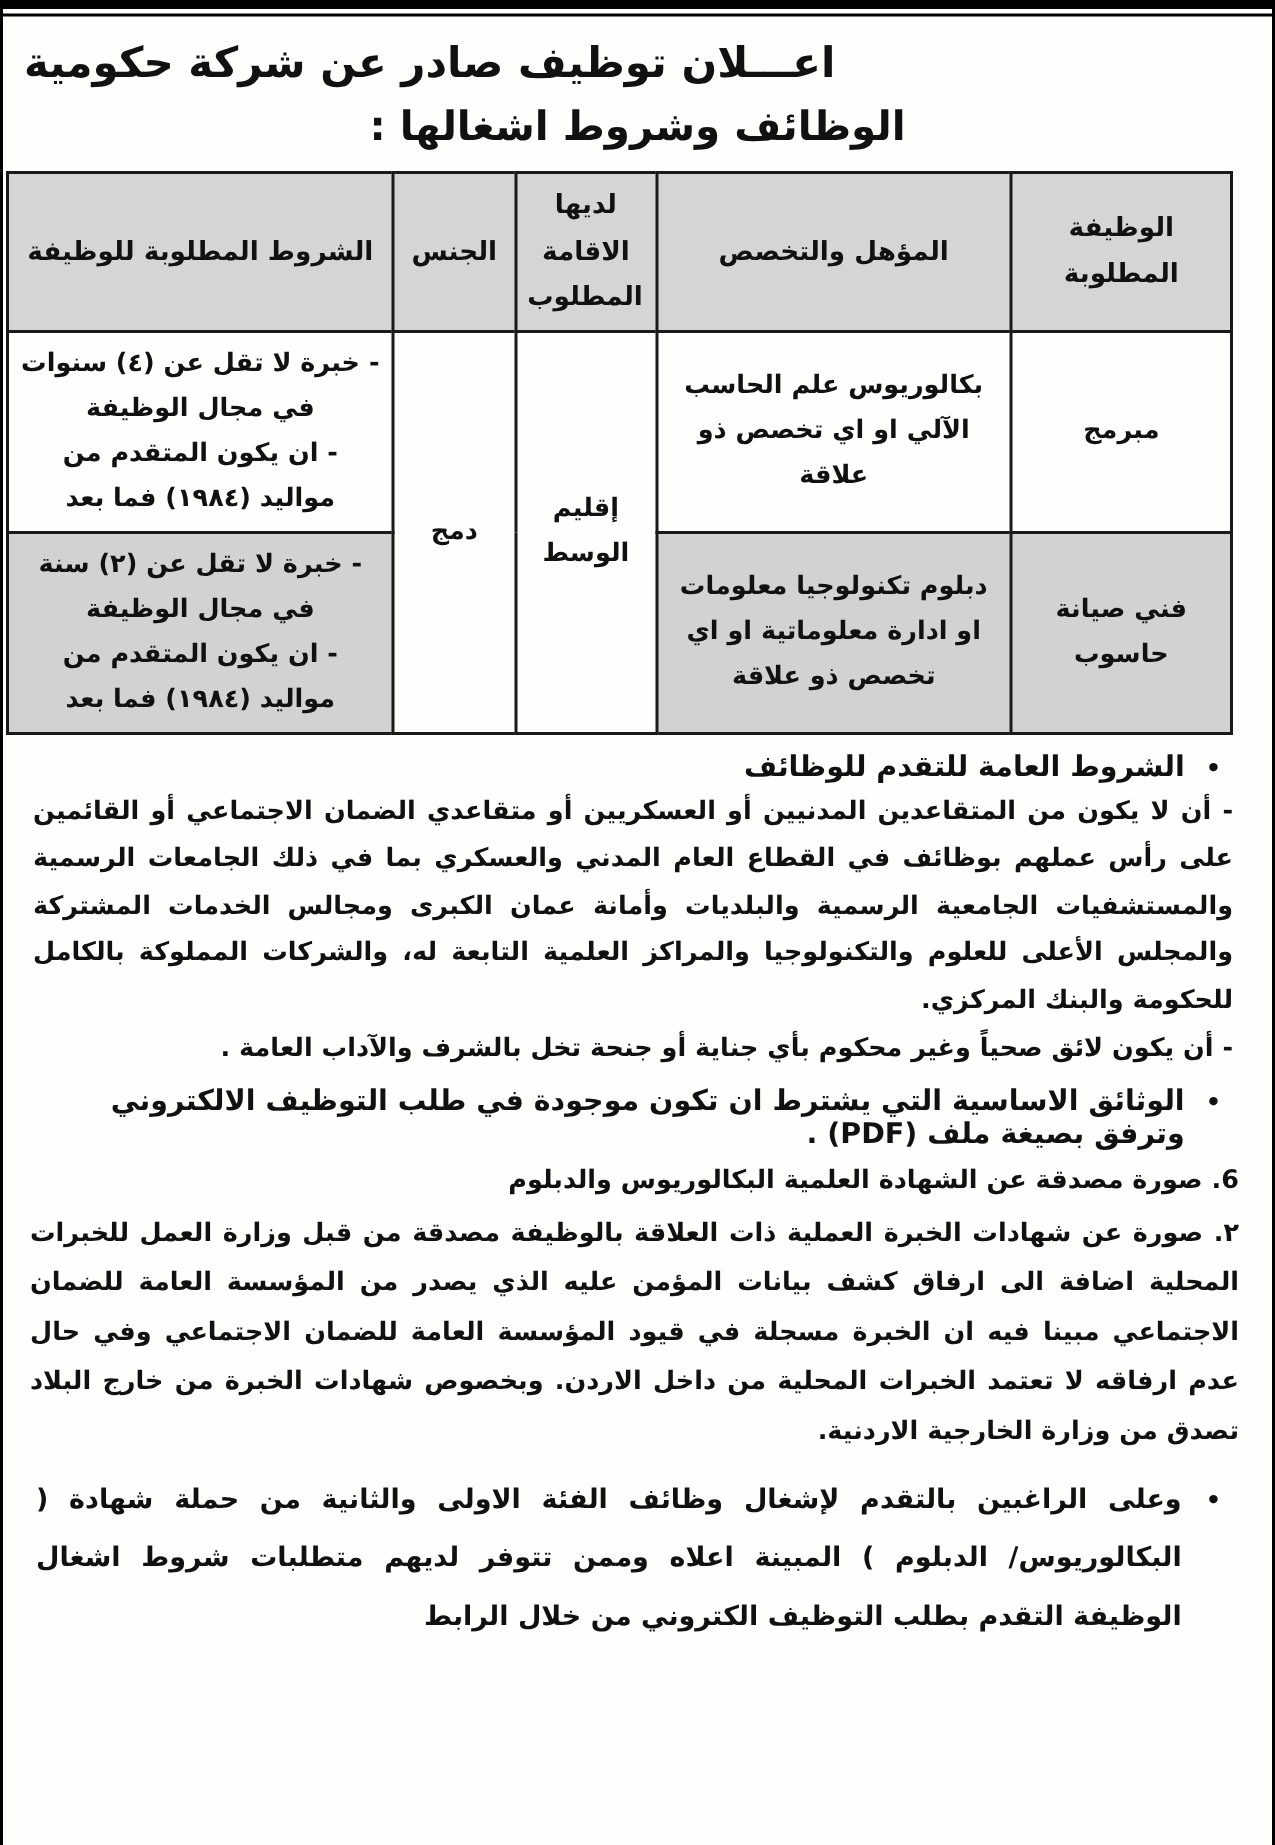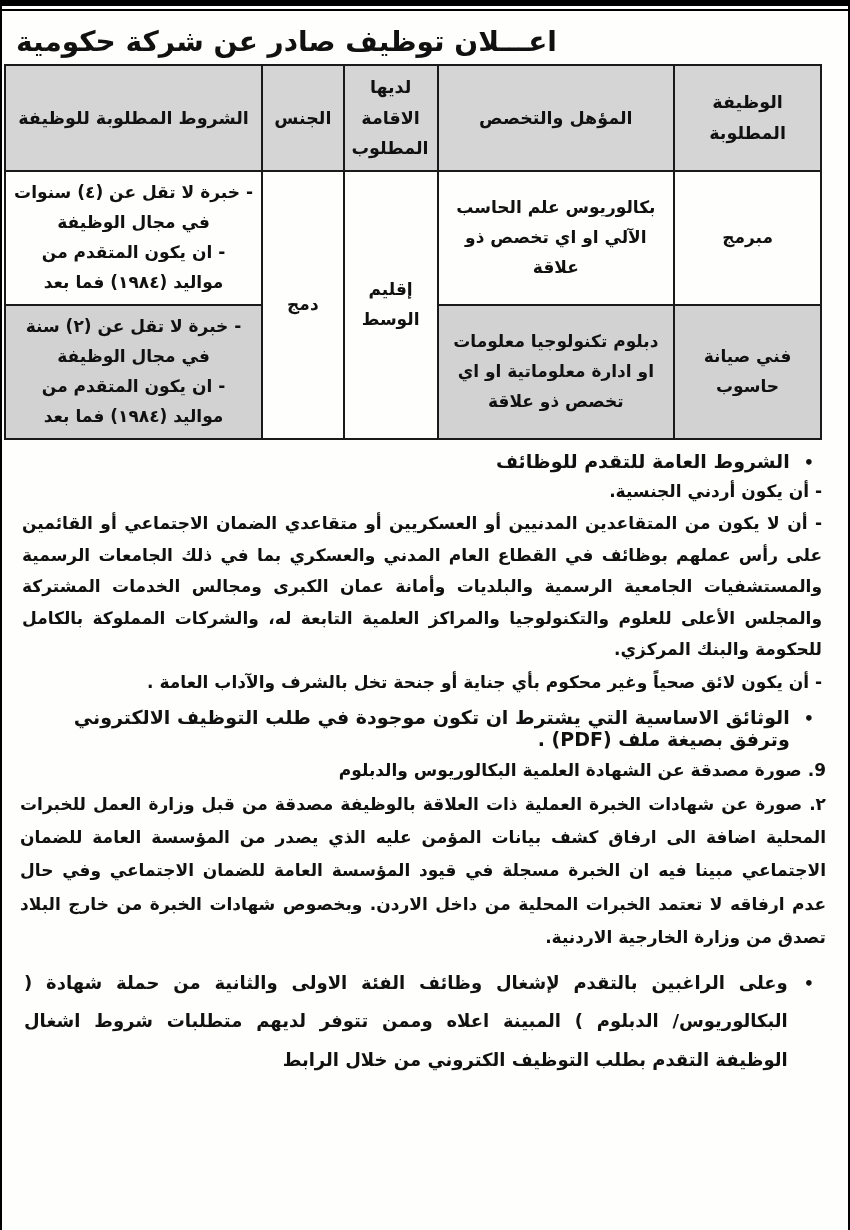--- a/index.html
+++ b/index.html
@@ -99,20 +99,21 @@
 
 <div class="page">
   <div class="rule-top-thick"></div>
   <div class="rule-top-thin"></div>
 
   <div class="content">
 
     <h1 class="main-title">اعـــلان توظيف صادر عن شركة حكومية</h1>
 
     <div class="sub-title">
+      <div>الوظائف وشروط اشغالها :</div>
     </div>
 
     <table class="jobs">
       <colgroup>
         <col style="width:18%">
         <col style="width:29%">
         <col style="width:11.5%">
         <col style="width:10%">
         <col style="width:31.5%">
       </colgroup>
@@ -145,31 +146,30 @@
           </td>
         </tr>
       </tbody>
     </table>
 
     <div class="section">
       <div class="sec-heading">
         <span class="bullet">•</span>
         <span>الشروط العامة للتقدم للوظائف</span>
       </div>
-      <div class="dash-item">- أن يكون أردني الجنسية.</div>
       <div class="dash-item">- أن لا يكون من المتقاعدين المدنيين أو العسكريين أو متقاعدي الضمان الاجتماعي أو القائمين على رأس عملهم بوظائف في القطاع العام المدني والعسكري بما في ذلك الجامعات الرسمية والمستشفيات الجامعية الرسمية والبلديات وأمانة عمان الكبرى ومجالس الخدمات المشتركة والمجلس الأعلى للعلوم والتكنولوجيا والمراكز العلمية التابعة له، والشركات المملوكة بالكامل للحكومة والبنك المركزي.</div>
       <div class="dash-item">- أن يكون لائق صحياً وغير محكوم بأي جناية أو جنحة تخل بالشرف والآداب العامة .</div>
     </div>
 
     <div class="section">
       <div class="sec-heading">
         <span class="bullet">•</span>
         <span>الوثائق الاساسية التي يشترط ان تكون موجودة في طلب التوظيف الالكتروني وترفق بصيغة ملف (PDF) .</span>
       </div>
-      <div class="num-item">9. صورة مصدقة عن الشهادة العلمية البكالوريوس والدبلوم</div>
+      <div class="num-item">6. صورة مصدقة عن الشهادة العلمية البكالوريوس والدبلوم</div>
       <div class="num-item">٢. صورة عن شهادات الخبرة العملية ذات العلاقة بالوظيفة مصدقة من قبل وزارة العمل للخبرات المحلية اضافة الى ارفاق كشف بيانات المؤمن عليه الذي يصدر من المؤسسة العامة للضمان الاجتماعي مبينا فيه ان الخبرة مسجلة في قيود المؤسسة العامة للضمان الاجتماعي وفي حال عدم ارفاقه لا تعتمد الخبرات المحلية من داخل الاردن. وبخصوص شهادات الخبرة من خارج البلاد تصدق من وزارة الخارجية الاردنية.</div>
     </div>
 
     <div class="section">
       <div class="sec-heading">
         <span class="bullet">•</span>
         <span class="apply-text">وعلى الراغبين بالتقدم لإشغال وظائف الفئة الاولى والثانية من حملة شهادة ( البكالوريوس/ الدبلوم ) المبينة اعلاه وممن تتوفر لديهم متطلبات شروط اشغال الوظيفة التقدم بطلب التوظيف الكتروني من خلال الرابط</span>
       </div>
 
     </div>

